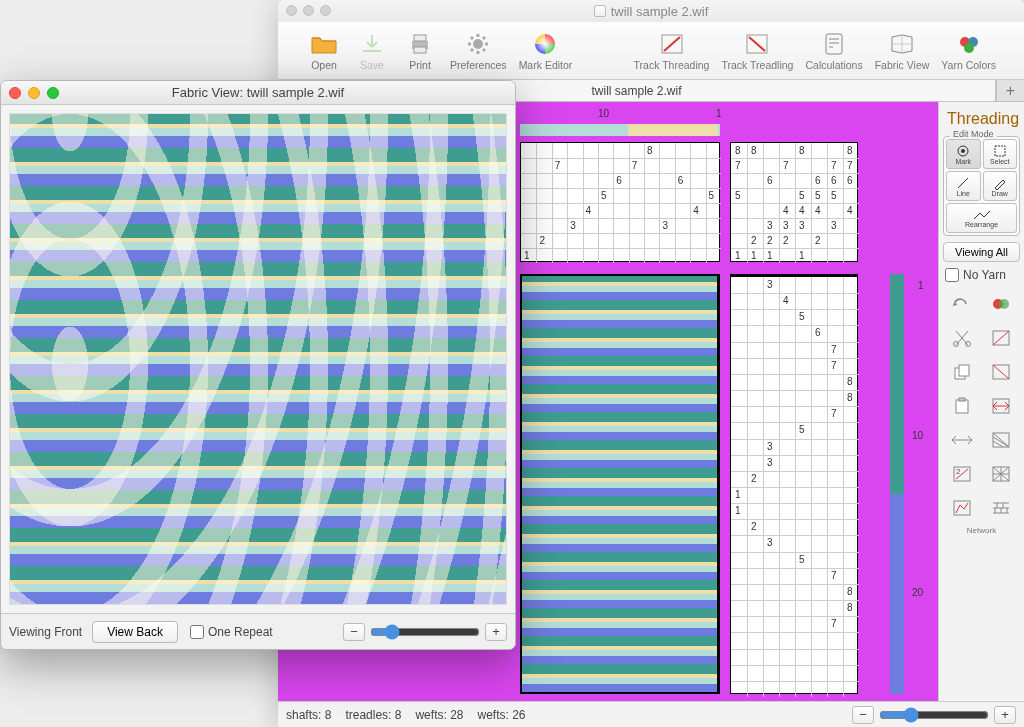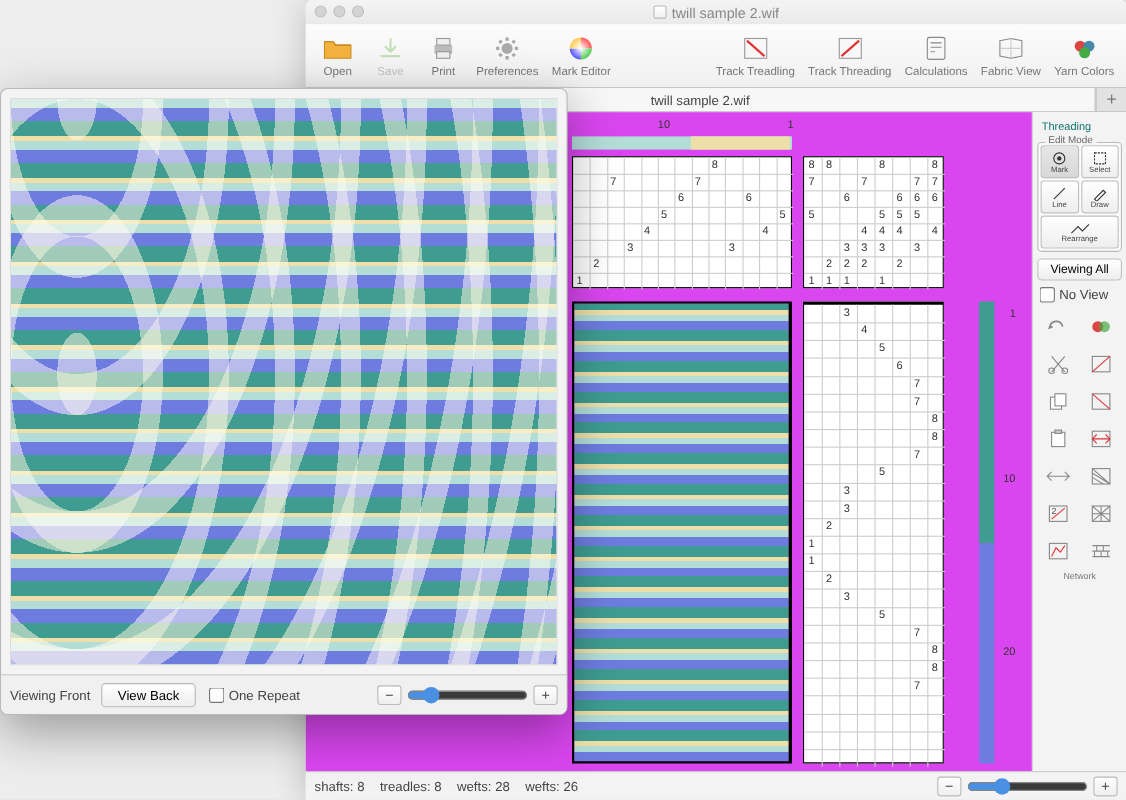--- a/index.html
+++ b/index.html
@@ -37,21 +37,21 @@
   .traffic span { width:11px; height:11px; border-radius:50%; background:#d3d3d3; border:1px solid #c0c0c0;}
   .doc-icon {
     width:12px;height:12px;display:inline-block;margin-right:5px;
     background:linear-gradient(#fff,#f0f0f0);border:1px solid #bbb;border-radius:2px;
   }
   .toolbar {
     height: 58px;
     background: linear-gradient(#fcfcfc,#f0f0f0);
     border-bottom:1px solid #c8c8c8;
     display:flex; align-items:center;
-    padding: 0 7px;
+    padding: 0 24px;
     gap: 4px;
     flex-wrap: nowrap;
   }
   .tool-btn { display:flex; flex-direction:column; align-items:center;
     font-size:10.5px; color:#777; cursor:pointer; padding:2px 4px; min-width:44px;}
   .tool-btn.disabled{opacity:.4}
   .tool-icon { width:30px; height:26px; display:flex; align-items:center; justify-content:center; margin-bottom:2px;}
   .spacer{flex:1}
   
   .tabbar {
@@ -59,21 +59,21 @@
     display:flex; align-items:stretch;
   }
   .tab { flex:1; display:flex; align-items:center; justify-content:center;
     font-size:12px; background:#efefef; border-right:1px solid #c2c2c2;}
   .tab.active{background:#f7f7f7}
   .tab-plus{width:28px;display:flex;align-items:center;justify-content:center;font-size:16px;color:#777;cursor:pointer;border-left:1px solid #c2c2c2}
   
   .doc-body{flex:1;display:flex;min-height:0}
   .canvas-area{flex:1;position:relative;background:#d946ef;overflow:hidden}
   .side-panel{width:86px;background:#f3f3f3;border-left:1px solid #ccc;display:flex;flex-direction:column;align-items:stretch;padding:6px 4px;gap:6px}
-  .panel-heading{font-size:10px;text-align:left;padding:2px 4px;color:#0f766e}
+  .panel-heading{font-size:16px;text-align:left;padding:2px 4px;color:#a16207}
   .mode-box{border:1px solid #bbb;border-radius:4px;background:#fafafa;padding:2px;display:grid;grid-template-columns:1fr 1fr;gap:2px;position:relative}
   .mode-box::before{content:attr(data-label);position:absolute;top:-8px;left:6px;font-size:9px;background:#f3f3f3;padding:0 3px;color:#666}
   .mode-btn{height:30px;border:1px solid #c0c0c0;border-radius:3px;background:linear-gradient(#fff,#eee);display:flex;flex-direction:column;align-items:center;justify-content:center;font-size:7px;cursor:pointer}
   .mode-btn.sel{background:linear-gradient(#e6e6e6,#d8d8d8)}
   .small-btn{height:20px;border:1px solid #c0c0c0;border-radius:4px;background:linear-gradient(#fff,#eee);font-size:11px;cursor:pointer}
   .chk{display:flex;align-items:center;gap:4px;font-size:12px;padding:0 2px}
   .chk input{width:14px;height:14px}
   .tool-grid{display:grid;grid-template-columns:1fr 1fr;gap:6px;padding:2px}
   .side-tool{height:28px;border-radius:3px;display:flex;align-items:center;justify-content:center;font-size:16px;color:#666;cursor:pointer}
   
@@ -194,33 +194,33 @@
             <circle cx="12" cy="12" r="10" fill="url(#cg)"></circle>
           </svg>
       </div>
       <span>Mark Editor</span>
     </div>
     <div class="spacer"></div>
     <div class="tool-btn">
       <div class="tool-icon">
         <svg width="24" height="22" viewBox="0 0 24 22">
             <rect x="2" y="2" width="20" height="18" fill="none" stroke="#999"></rect>
-            <path d="M4 4L20 18" stroke="#d33" stroke-width="2"></path>
-          </svg>
-      </div>
-      <span>Track Treadling</span>
+            <path d="M4 18L20 4" stroke="#d33" stroke-width="2"></path>
+          </svg>
+      </div>
+      <span>Track Threading</span>
     </div>
     <div class="tool-btn">
       <div class="tool-icon">
         <svg width="24" height="22" viewBox="0 0 24 22">
             <rect x="2" y="2" width="20" height="18" fill="none" stroke="#999"></rect>
-            <path d="M4 18L20 4" stroke="#d33" stroke-width="2"></path>
-          </svg>
-      </div>
-      <span>Track Threading</span>
+            <path d="M4 4L20 18" stroke="#d33" stroke-width="2"></path>
+          </svg>
+      </div>
+      <span>Track Treadling</span>
     </div>
     <div class="tool-btn">
       <div class="tool-icon">
         <svg width="24" height="24" viewBox="0 0 24 24">
             <rect x="4" y="2" width="16" height="20" rx="2" fill="none" stroke="#888"></rect>
             <path d="M7 7h10M7 11h10M7 15h4" stroke="#888"></path>
           </svg>
       </div>
       <span>Calculations</span>
     </div>
@@ -446,21 +446,21 @@
               <path d="M2 10L8 4l4 4 6-6" stroke="#333" fill="none"></path>
             </svg>
           <span>Rearrange</span>
         </div>
       </div>
 
       <button class="small-btn">Viewing All</button>
 
       <label class="chk">
         <input type="checkbox" style="">
-        <span>No View</span>
+        <span>No Yarn</span>
       </label>
 
       <div class="tool-grid">
         <div class="side-tool">
             <svg width="20" height="16">
               <path d="M14 8A6 6 0 0 0 3 6l-1 3 3-1" fill="none" stroke="#888" stroke-width="1.6"></path>
             </svg>
           </div>
         <div class="side-tool">
             <svg width="20" height="16">
@@ -564,20 +564,28 @@
     </span>
     <div class="zoom-controls">
       <div class="zoom-btn">−</div>
       <input type="range" class="zoom-slider" min="0" max="100" value="25" style="">
       <div class="zoom-btn">+</div>
     </div>
   </div>
 </div>
 
 <div class="fabric-window">
+  <div class="fv-titlebar">
+    <div class="fv-traffic">
+      <span class="tl r"></span>
+      <span class="tl y"></span>
+      <span class="tl g"></span>
+    </div>
+    <span>Fabric View: twill sample 2.wif</span>
+  </div>
   <div class="fv-canvas"></div>
   <div class="fv-bottom">
     <span style="font-weight:500">Viewing Front</span>
     <button class="pill-btn">View Back</button>
     <label class="chk">
       <input type="checkbox" style="">
       <span>One Repeat</span>
     </label>
     <div class="zoom-controls" style="margin-left:auto">
       <div class="zoom-btn">−</div>

